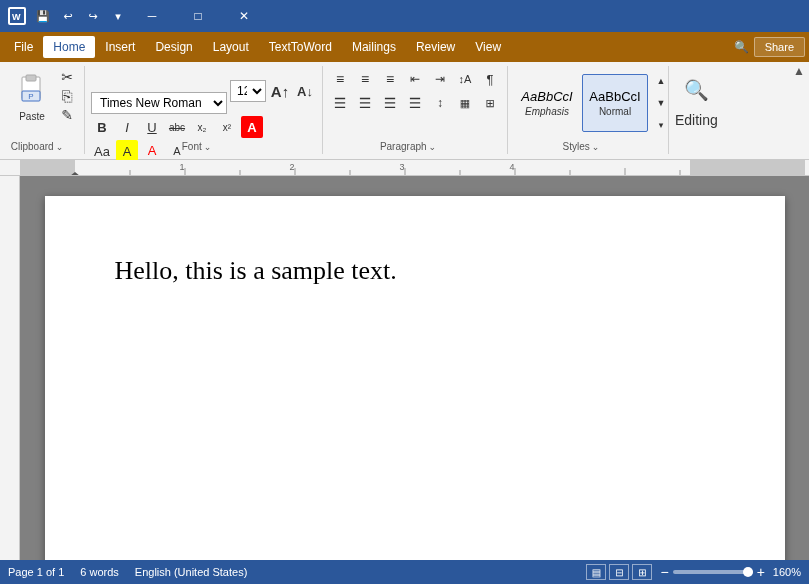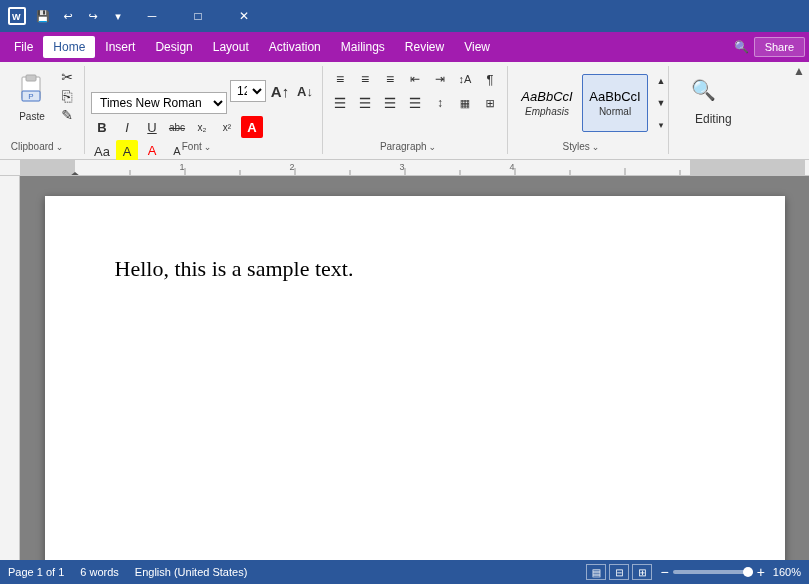--- a/index.html
+++ b/index.html
@@ -18,21 +18,21 @@
     .title-bar-left { display: flex; align-items: center; gap: 6px; }
     .title-bar-icon { width: 18px; height: 18px; background: #fff; border-radius: 2px; display: flex; align-items: center; justify-content: center; }
     .title-bar-icon svg { width: 14px; height: 14px; }
     .tb-btn { width: 22px; height: 22px; display: flex; align-items: center; justify-content: center; color: white; font-size: 11px; cursor: pointer; border-radius: 2px; }
     .title-bar-title { flex: 1; text-align: center; font-size: 12px; color: white; }
     .title-bar-wincontrols { display: flex; }
     .win-btn { width: 46px; height: 32px; display: flex; align-items: center; justify-content: center; color: white; font-size: 12px; cursor: pointer; }
 
     
     .menu-bar {
-      background: #a21caf;
+      background: #a16207;
       height: 30px;
       display: flex;
       align-items: center;
       padding: 0 4px;
       flex-shrink: 0;
     }
     .menu-item {
       color: white;
       padding: 4px 10px;
       font-size: 12px;
@@ -217,21 +217,21 @@
     .page {
       background: white;
       width: 740px;
       min-height: 480px;
       box-shadow: 0 2px 8px rgba(0,0,0,0.4);
       padding: 60px 70px;
       position: relative;
     }
     .page-content {
       font-family: 'Times New Roman', serif;
-      font-size: 22px;
+      font-size: 26px;
       color: #000;
     }
 
     
     .status-bar {
       background: #2b579a;
       height: 24px;
       display: flex;
       align-items: center;
       padding: 0 8px;
@@ -296,21 +296,21 @@
     <div class="win-btn close">✕</div>
   </div>
 </div>
 
 <div class="menu-bar">
   <div class="menu-item">File</div>
   <div class="menu-item active">Home</div>
   <div class="menu-item">Insert</div>
   <div class="menu-item">Design</div>
   <div class="menu-item">Layout</div>
-  <div class="menu-item">Activation</div>
+  <div class="menu-item">TextToWord</div>
   <div class="menu-item">Mailings</div>
   <div class="menu-item">Review</div>
   <div class="menu-item">View</div>
   <div class="menu-search">
     <span style="color:white;font-size:12px;">🔍</span>
     <button class="share-btn">Share</button>
   </div>
 </div>
 
 <div class="ribbon">
@@ -415,21 +415,21 @@
       <span style="font-size:10px;color:#555;">Styles</span>
       <span style="font-size:9px;color:#555;cursor:pointer;">⌄</span>
     </div>
   </div>
 
   <div class="editing-group">
     <div style="display:flex;flex-direction:column;align-items:center;gap:4px;padding-top:4px;">
       <div class="font-btn" style="width:36px;height:36px;font-size:20px;flex-direction:column;">
         <span>🔍</span>
       </div>
-      <span style="font-size:12px;color:#333;margin-left:20px;">Editing</span>
+      <span style="font-size:14px;color:#333;">Editing</span>
     </div>
     <div class="group-label-row" style="bottom:2px;">
     </div>
   </div>
 
   <div style="position:absolute;right:4px;top:2px;">
     <span style="font-size:12px;color:#555;cursor:pointer;">▲</span>
   </div>
 </div>
 

